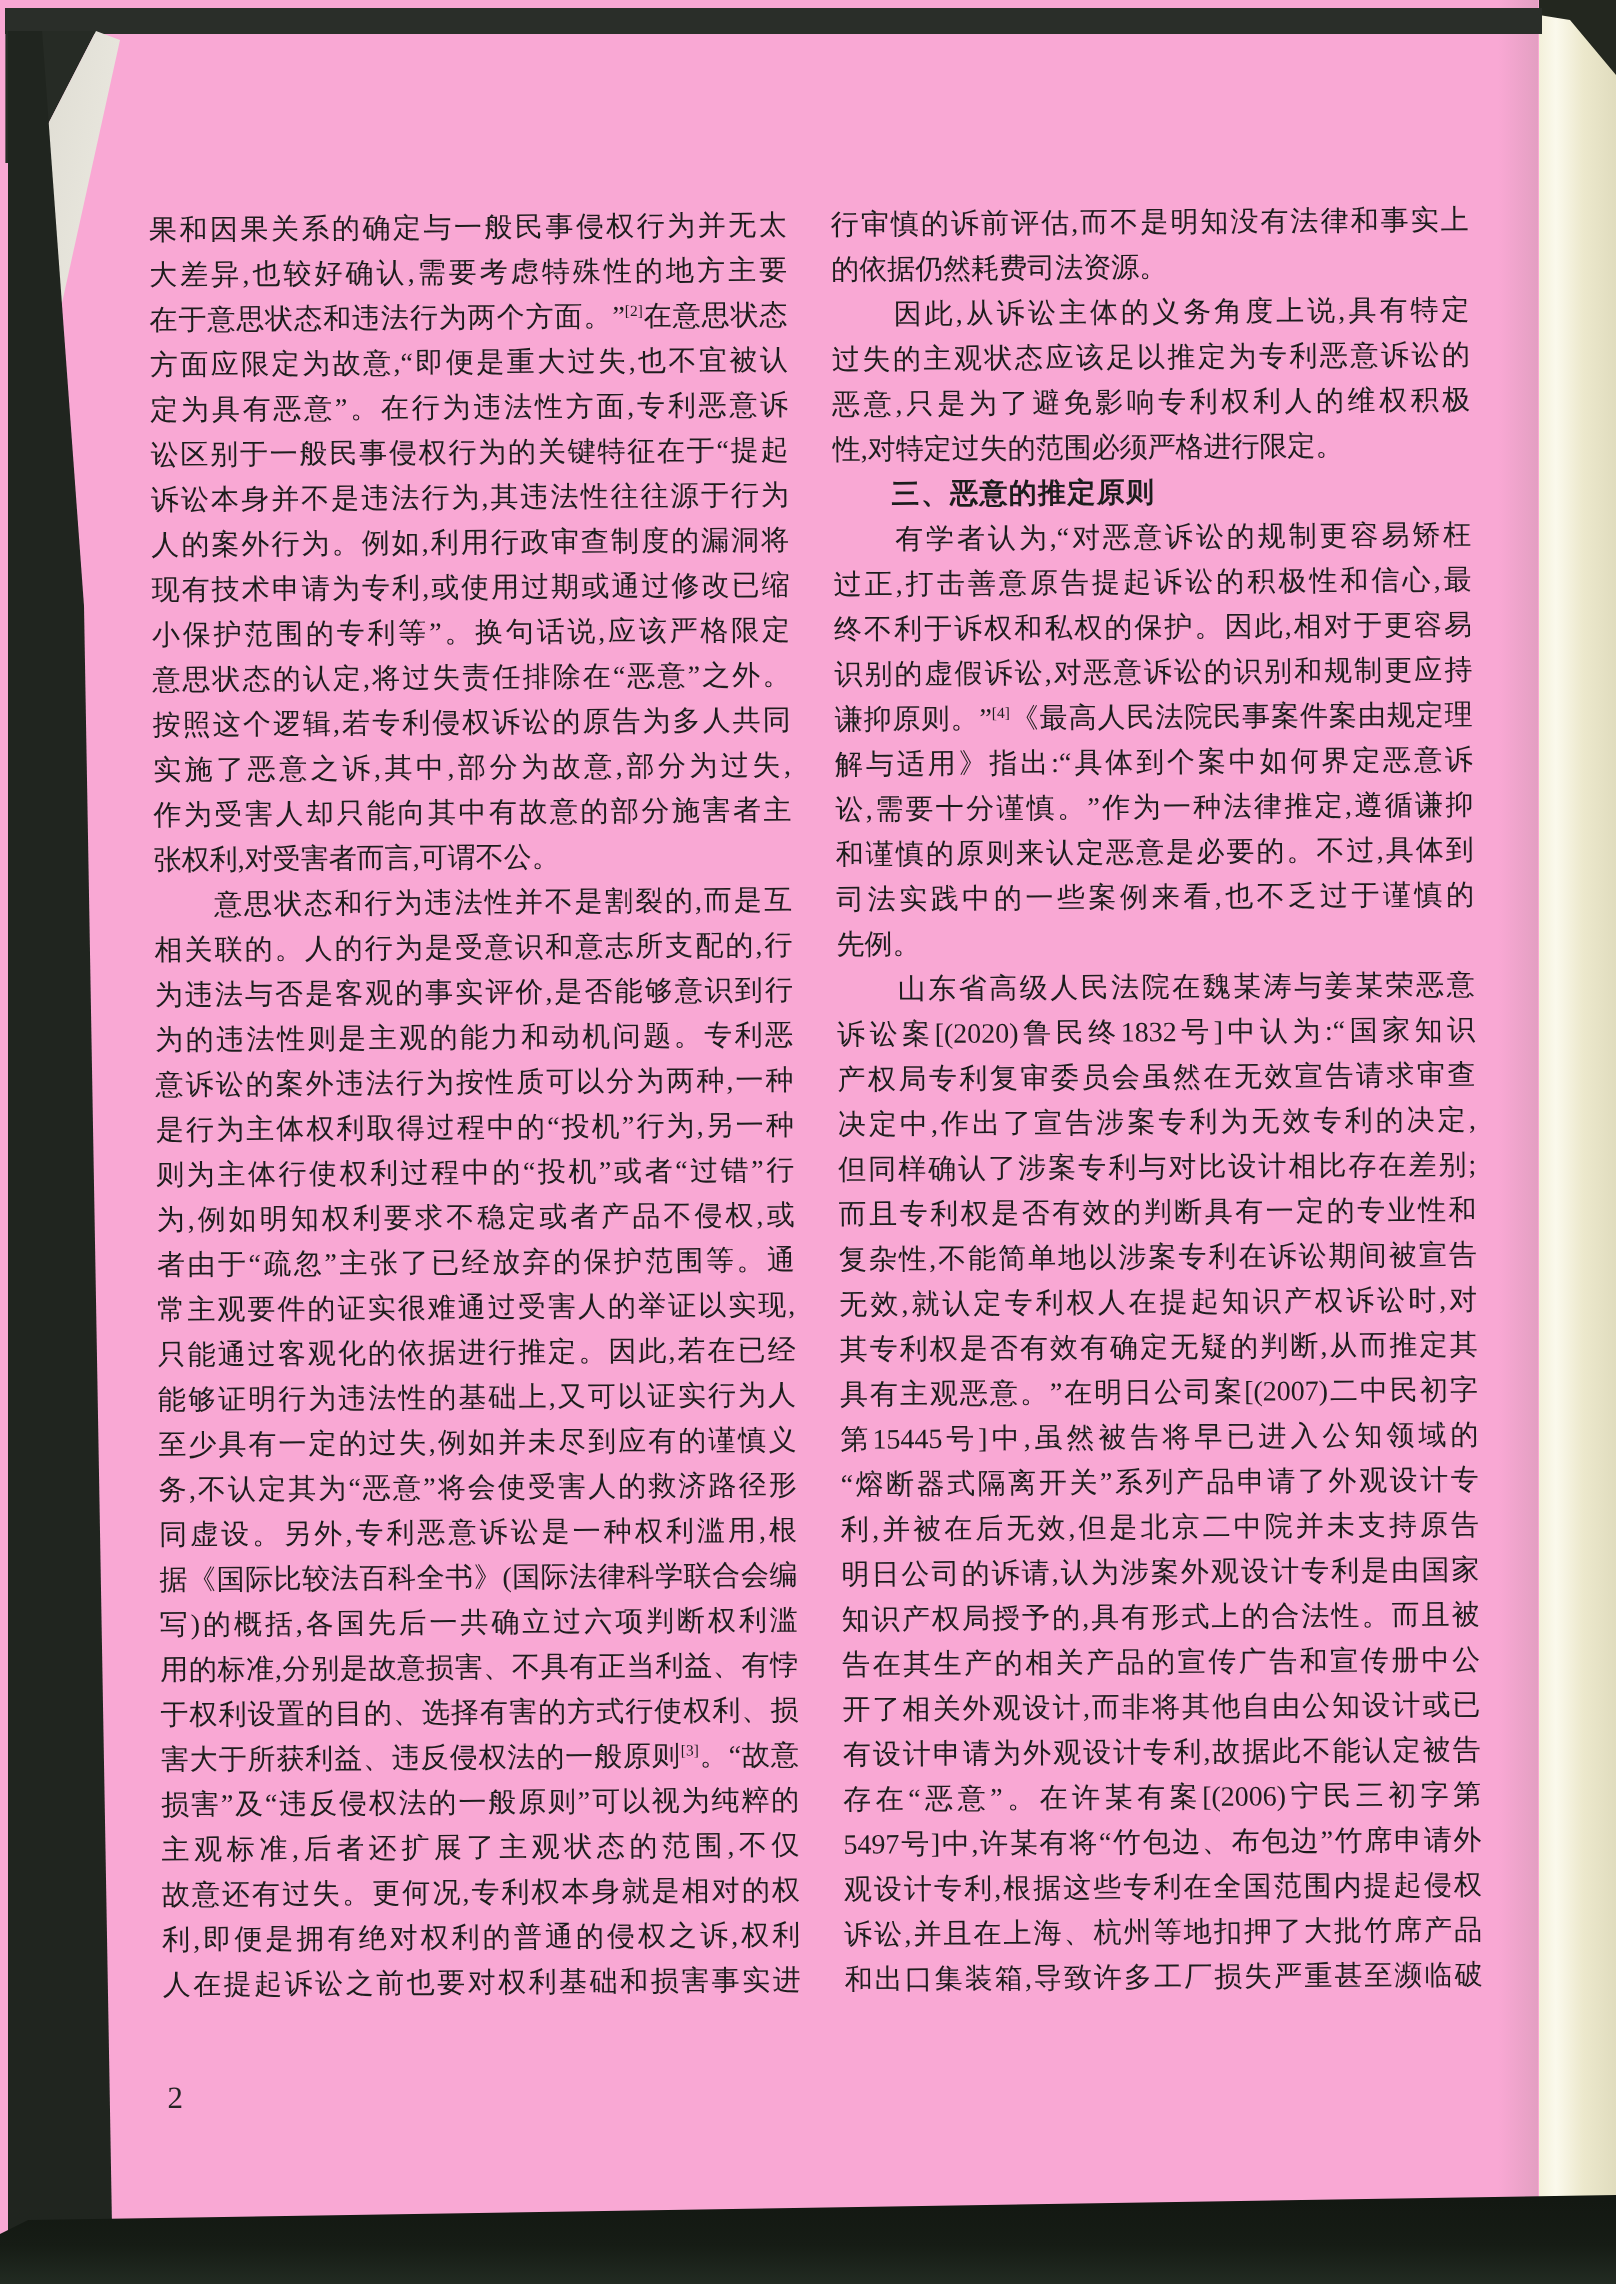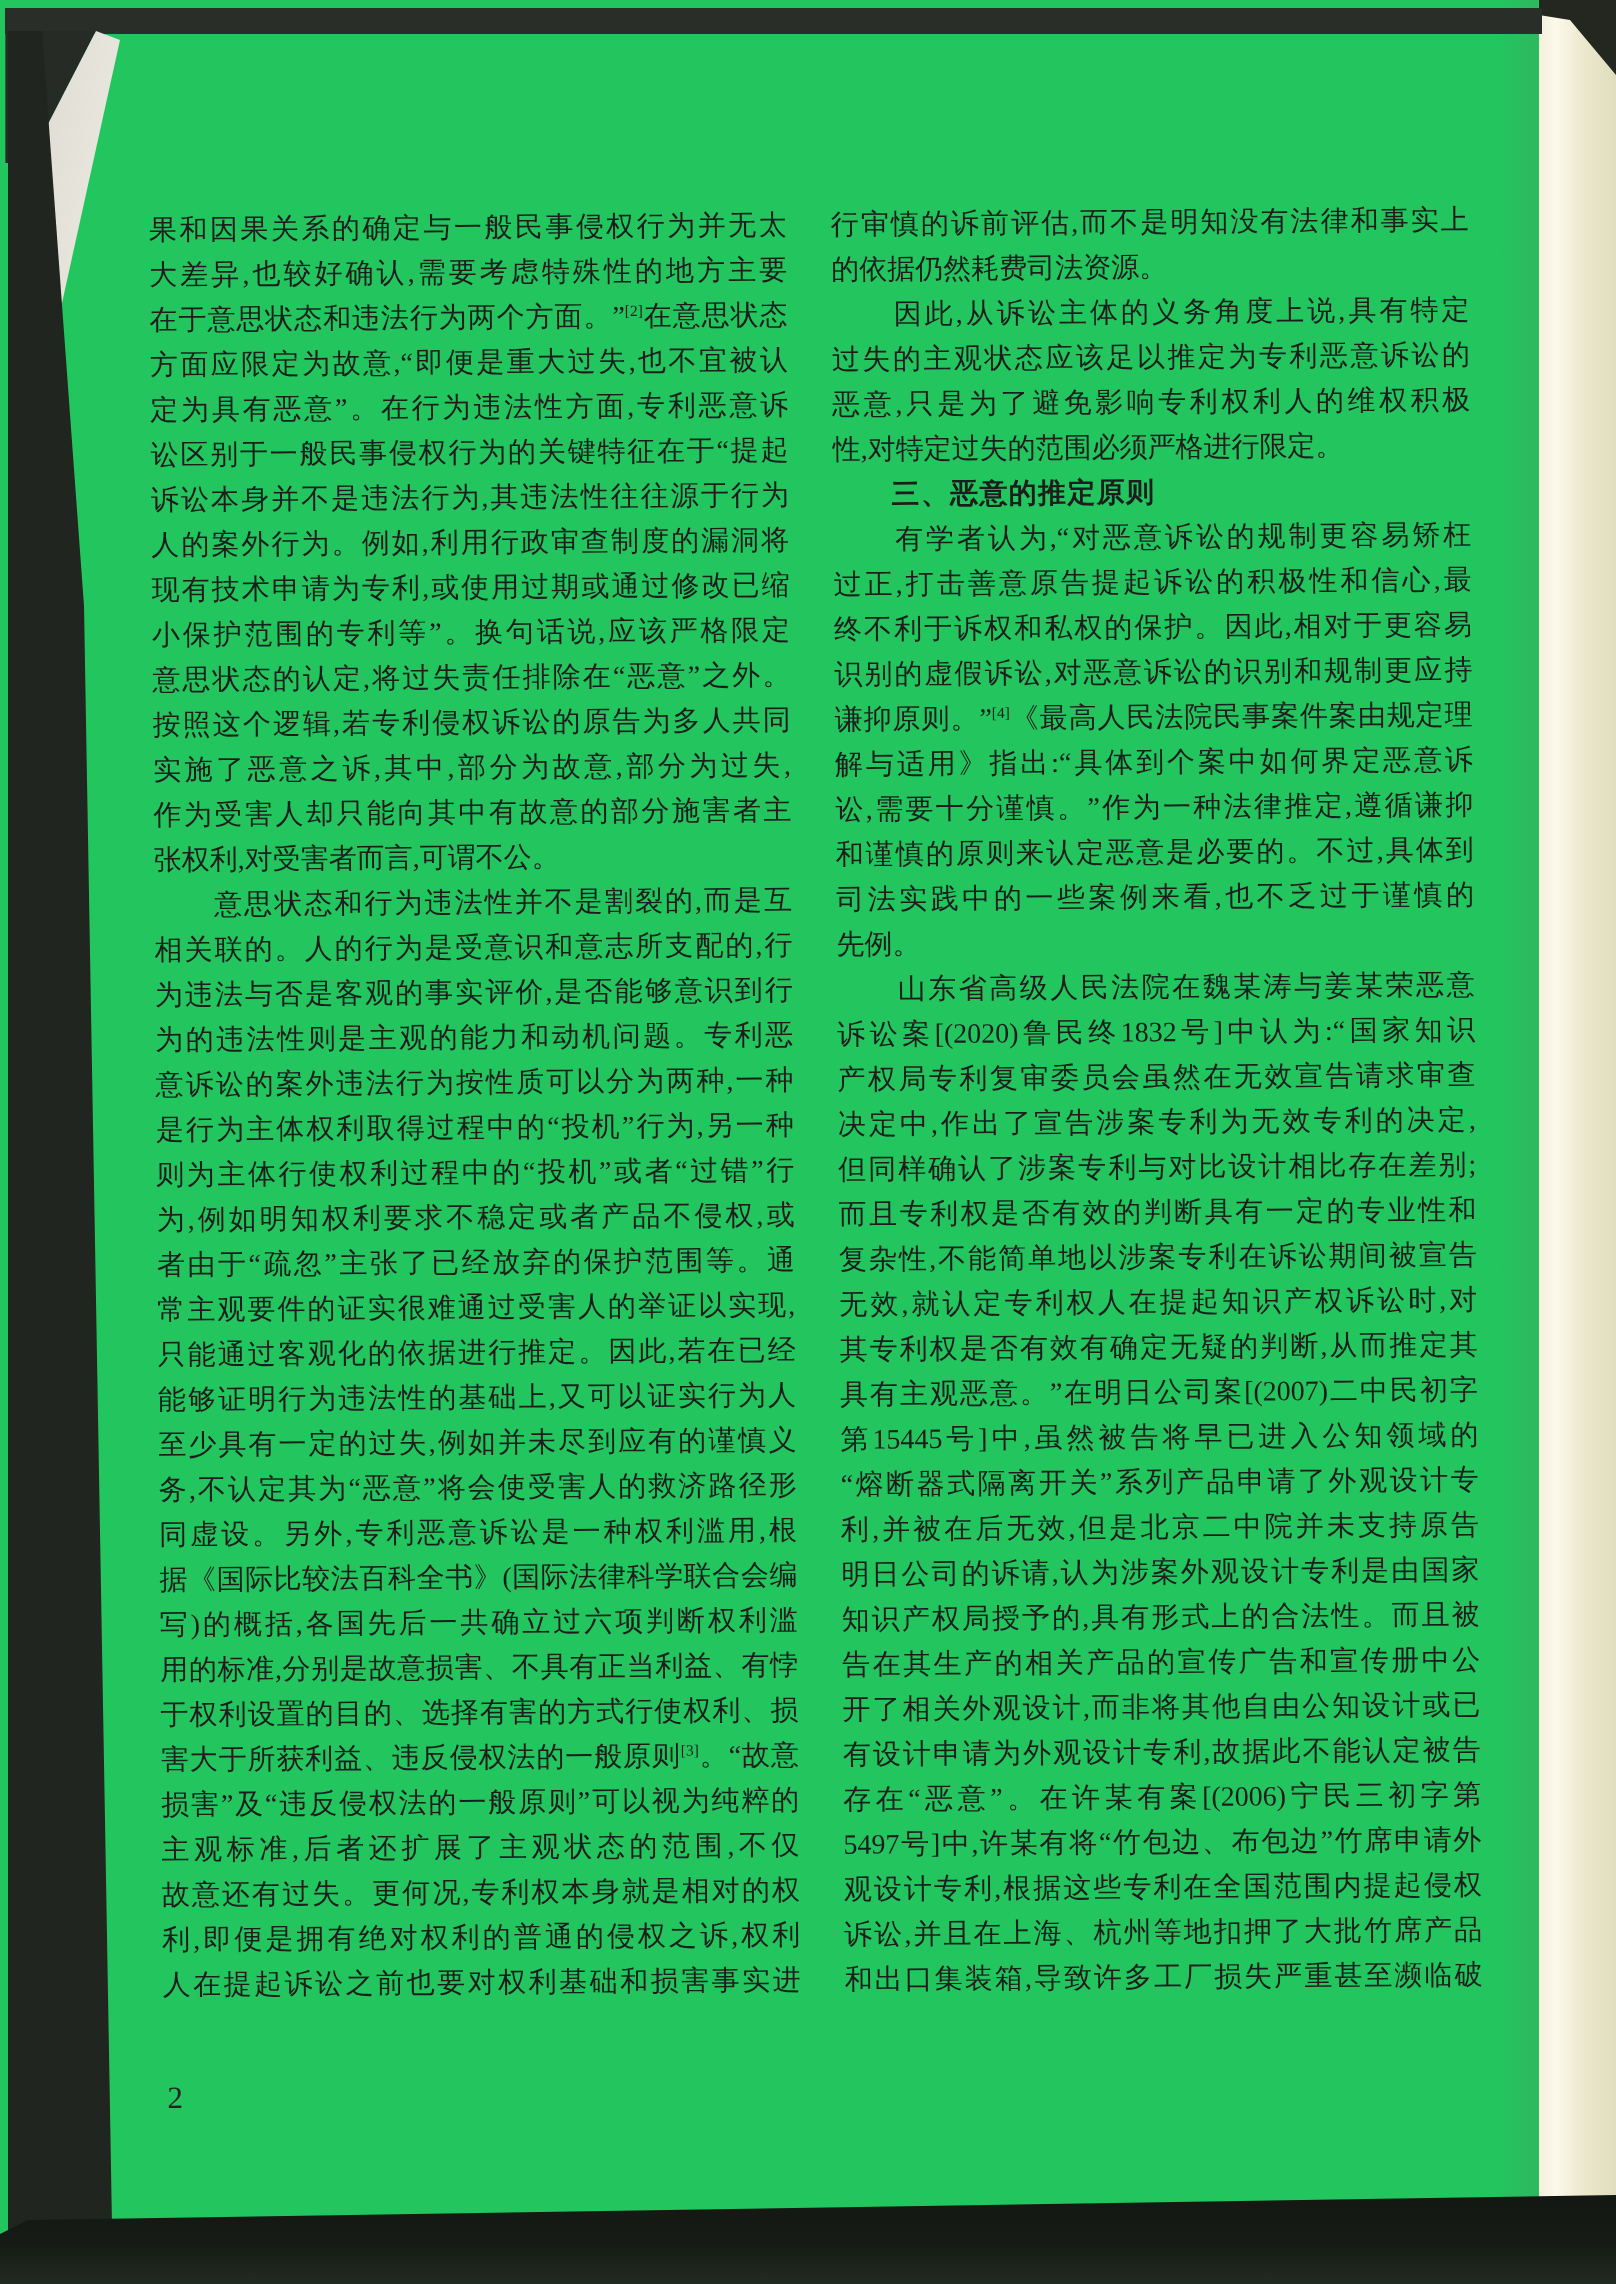--- a/index.html
+++ b/index.html
@@ -9,21 +9,21 @@
     height: 2284px;
     overflow: hidden;
     background: #f4f4f1;
     font-family: "Liberation Serif", "DejaVu Serif", serif;
   }
   #scan-page {
     position: absolute;
     left: 0; top: 0;
     width: 1616px;
     height: 2284px;
-    background: #22c55e;
+    background: #f9a8d4;
   }
   .shape { position: absolute; }
 
   
   #scan-top-edge {
     left: 5.4px; top: 8px;
     width: 1537px; height: 25.6px;
     background: #2a2e29;
   }
   

